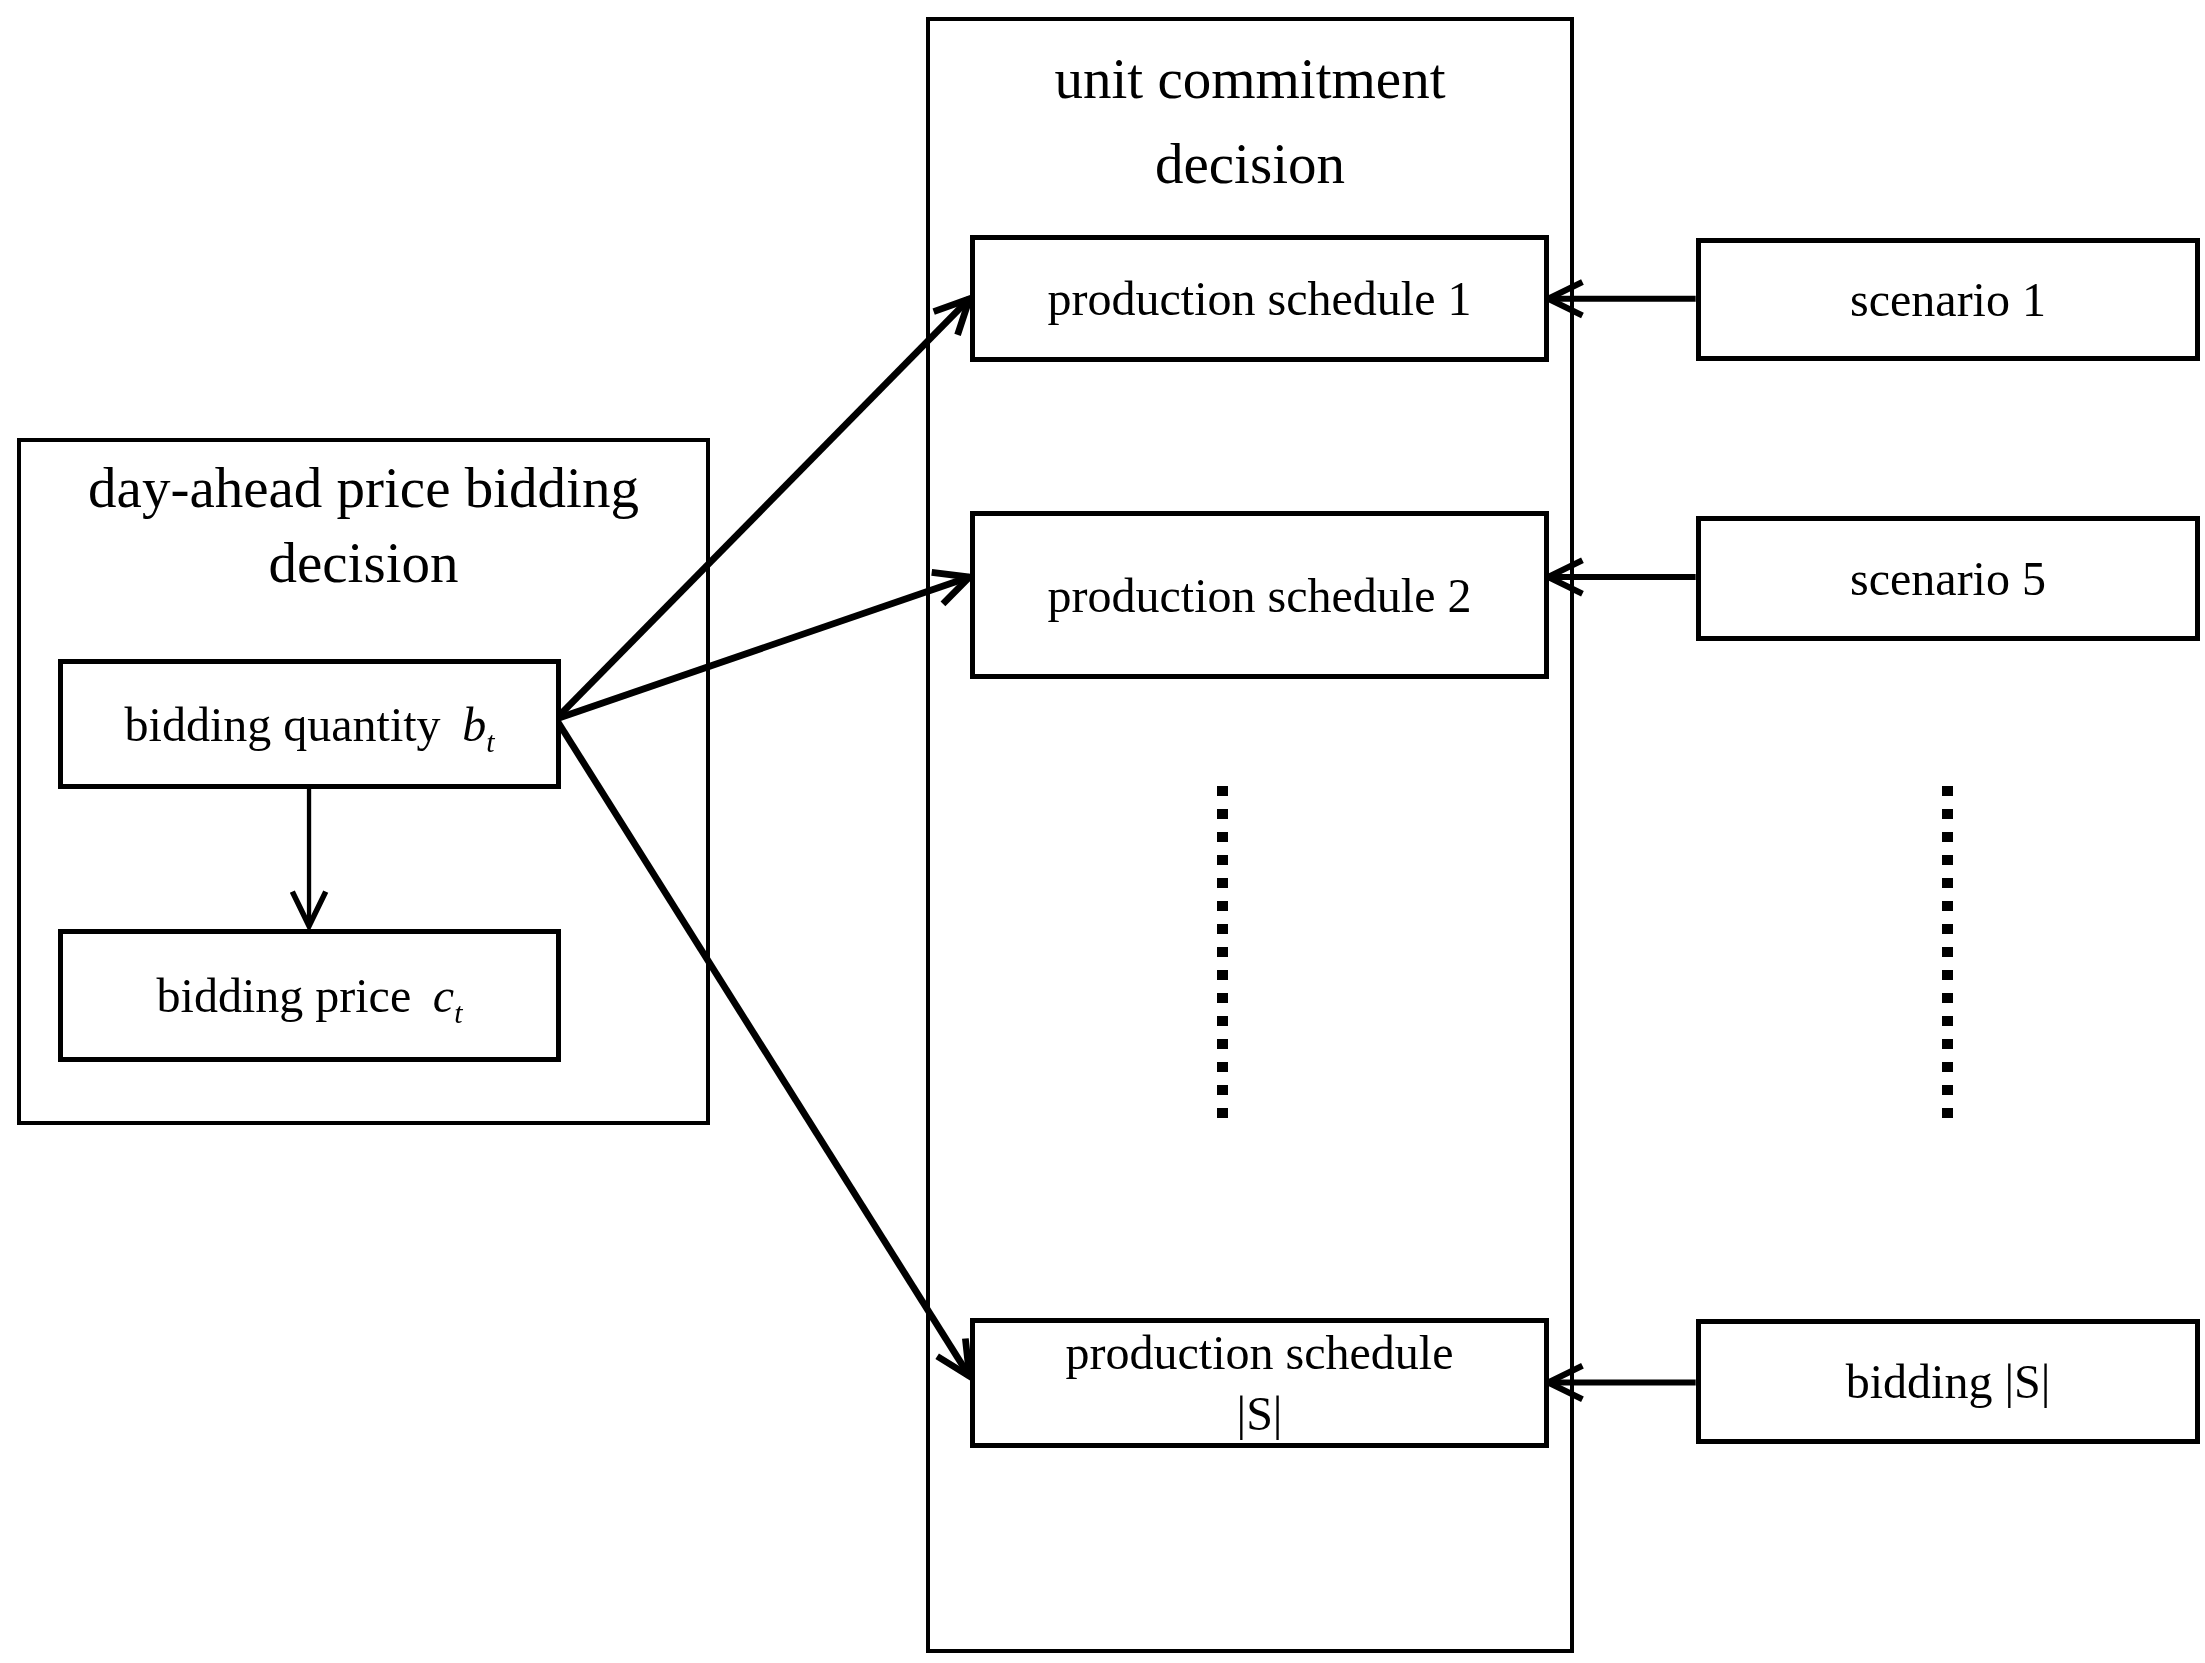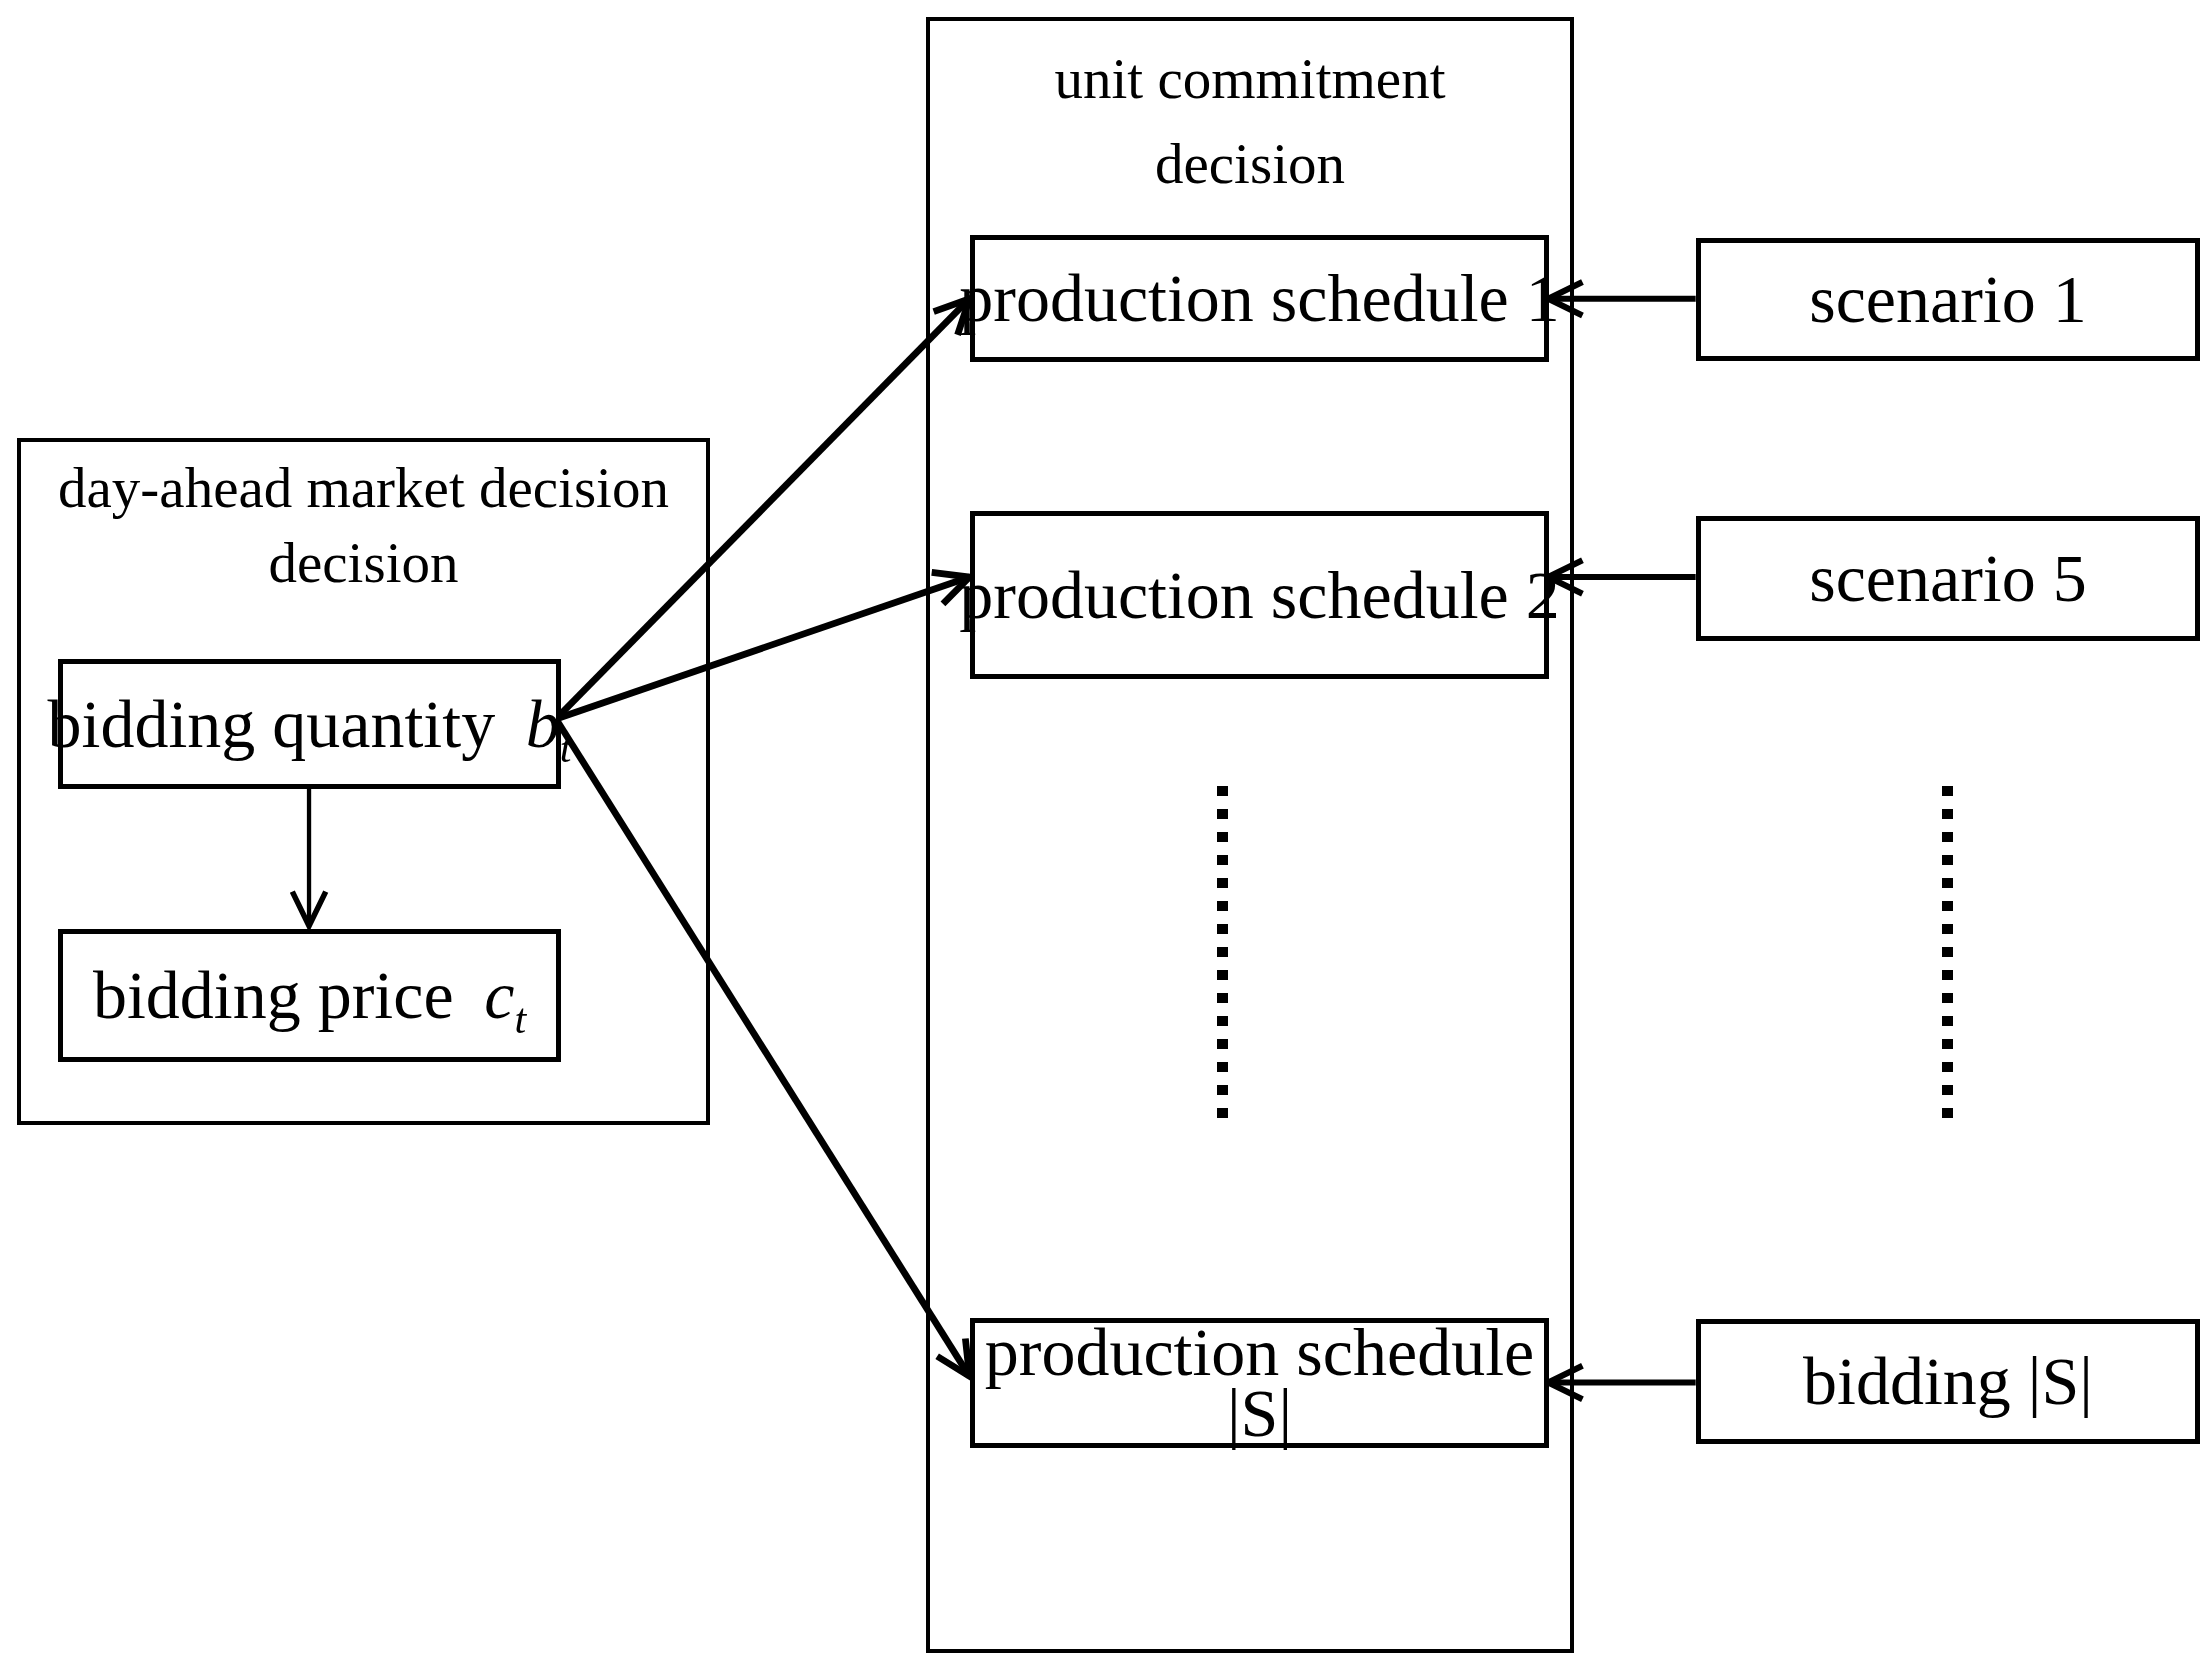--- a/index.html
+++ b/index.html
@@ -21,21 +21,21 @@
   .node{
     position:absolute;
     border:5.5px solid #000;
     background:#ffffff;
     box-sizing:border-box;
     display:flex;
     flex-direction:column;
     align-items:center;
     justify-content:center;
     text-align:center;
-    font-size:68px;
+    font-size:48px;
     line-height:61px;
     white-space:nowrap;
   }
   .panel-title{
     position:absolute;
     text-align:center;
     font-size:57px;
     line-height:85px;
     white-space:nowrap;
   }
@@ -83,21 +83,21 @@
       <polyline class="shaft" points="2575.7,911.8 2520,939 2575.7,966.2" stroke-width="10"></polyline>
     </g>
     <g>
       <line class="shaft" x1="2760" y1="2250" x2="2520" y2="2250" stroke-width="10"></line>
       <polyline class="shaft" points="2575.7,2222.8 2520,2250 2575.7,2277.2" stroke-width="10"></polyline>
     </g>
   </svg>
 
   <div class="panel" style="left:17px;top:438px;width:693px;height:687px;"></div>
   <div class="panel-title left-title" style="left:17px;top:450px;width:693px;">
-    <div>day-ahead market decision</div>
+    <div>day-ahead price bidding</div>
     <div>decision</div>
   </div>
 
   <div class="node" style="left:58px;top:659px;width:503px;height:130px;">
     <div>
       <span>bidding quantity</span> &nbsp;<span class="math"><span>b</span><sub>t</sub></span>
     </div>
   </div>
 
   <div class="node" style="left:58px;top:929px;width:503px;height:133px;">

